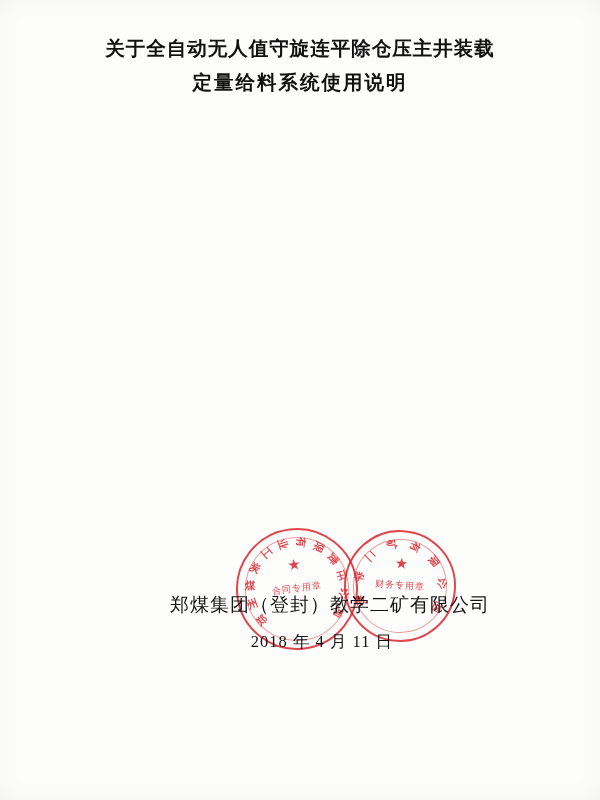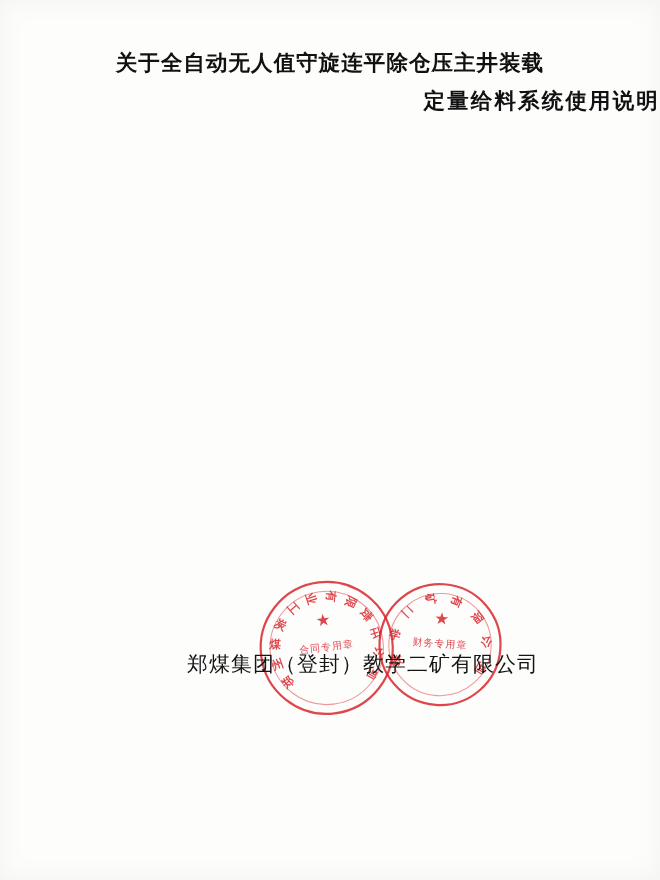--- a/index.html
+++ b/index.html
@@ -25,34 +25,33 @@
   
   .page::before {
     content: "";
     position: absolute;
     left: 0; top: 0; right: 0; bottom: 0;
     box-shadow: inset 0 0 26px rgba(0,0,0,0.045);
     pointer-events: none;
   }
   .doc-title {
     margin: 0;
-    padding-top: 42px;
+    padding-top: 32px;
     text-align: center;
     font-size: 19.5px;
     font-weight: bold;
     line-height: 1.75;
     letter-spacing: 1px;
     color: #111;
   }
   .doc-title .line {
     display: block;
   }
   .doc-title .line2 {
     letter-spacing: 2px;
-    text-align: right;
   }
   .body-text {
     margin: 34px 54px 0 54px;
     font-size: 16.5px;
     line-height: 2.12;
     text-align: justify;
     text-justify: inter-ideograph;
     text-indent: 2em;
     letter-spacing: 0.6px;
     color: #141414;
@@ -186,15 +185,16 @@
         <span class="arc-char" style="transform: rotate(49.2857deg) translate(0px, -42px) rotate(90deg) translate(-50%, -50%);">限</span>
         <span class="arc-char" style="transform: rotate(82.1429deg) translate(0px, -42px) rotate(90deg) translate(-50%, -50%);">公</span>
         <span class="arc-char" style="transform: rotate(115deg) translate(0px, -42px) rotate(90deg) translate(-50%, -50%);">司</span>
       </div>
     <div class="seal-star">★</div>
     <div class="seal-center">财务专用章</div>
   </div>
 
   <div class="signature-block">
     <div class="sig-line">郑煤集团（登封）教学二矿有限公司</div>
+    <div class="sig-date">2018 年 4 月 11 日</div>
   </div>
 
 </div>
 
 </body></html>

